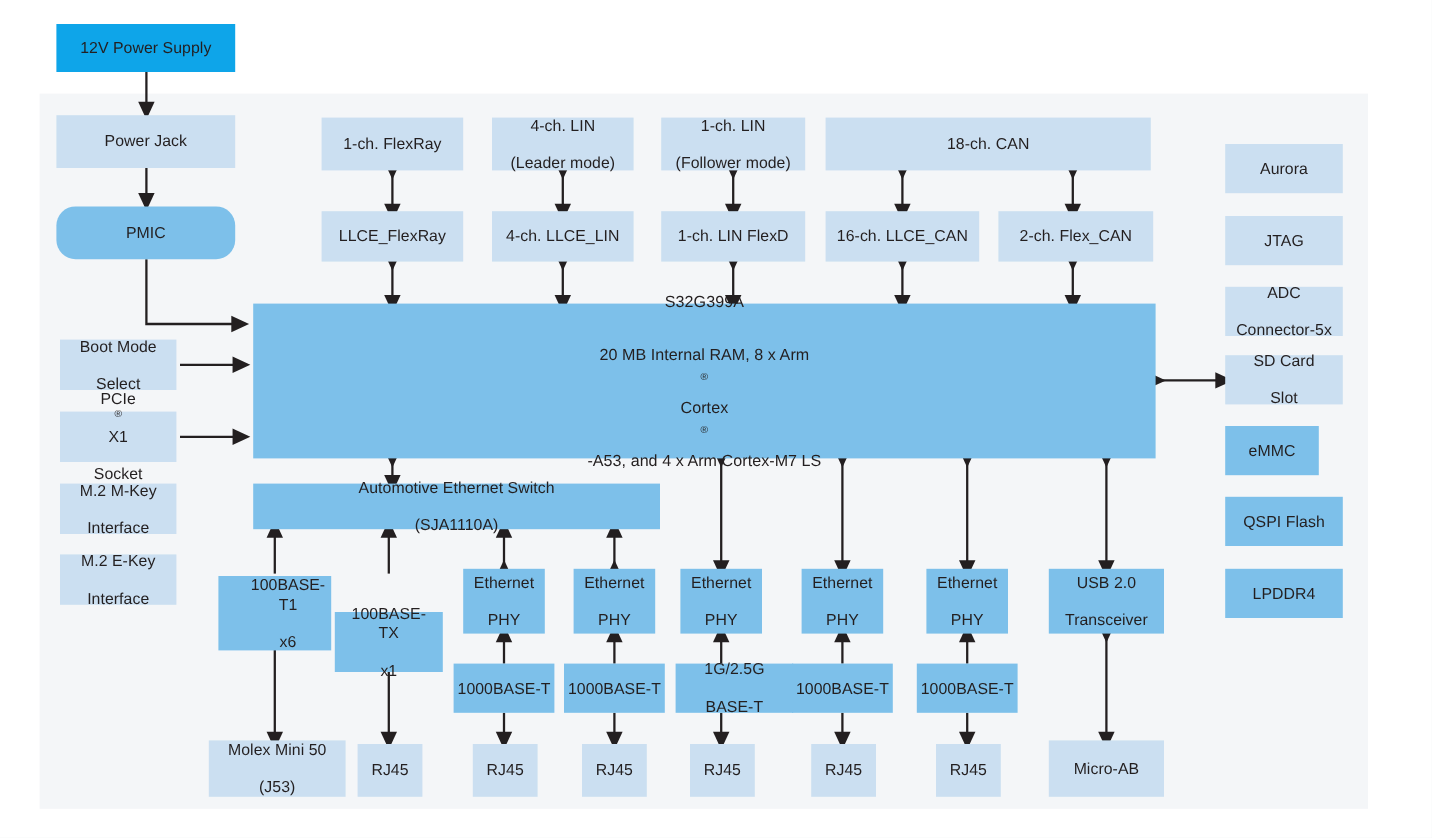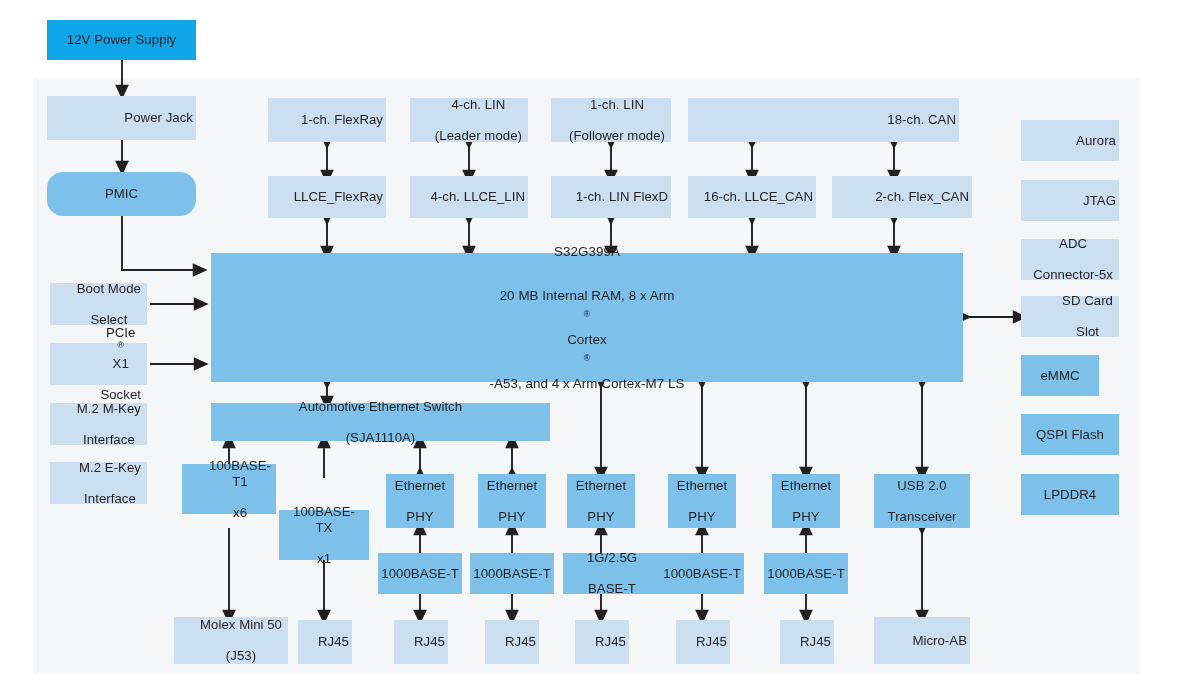--- a/index.html
+++ b/index.html
@@ -18,21 +18,21 @@
   }
   .blk {
     position:absolute;
     display:flex; align-items:center; justify-content:center;
     text-align:center;
     color:#231f20;
     font-size:13.2px;
     line-height:15.5px;
     letter-spacing:0.05px;
   }
-  .blk.light { background:#cbdff1;justify-content:flex-end; }
+  .blk.light { background:#cbdff1; }
   .blk.mid   { background:#7dc0ea; }
   .blk.gray  { background:#0ea5e9; }
   .blk span { display:block; padding:0 3px; }
   svg.wires { position:absolute; left:0; top:0; width:1193px; height:698px; overflow:visible; pointer-events:none; }
   .chipmain { font-size:13.4px; line-height:22px; }
   sup { font-size:8.5px; vertical-align:super; line-height:0; }
 </style>
 </head>
 <body>
 
@@ -163,21 +163,21 @@
   </div>
   <div class="blk light" style="left:410px;top:176px;width:118px;height:42px;">
     <span>4-ch. LLCE_LIN</span>
   </div>
   <div class="blk light" style="left:551px;top:176px;width:120px;height:42px;">
     <span>1-ch. LIN FlexD</span>
   </div>
   <div class="blk light" style="left:688px;top:176px;width:128px;height:42px;">
     <span>16-ch. LLCE_CAN</span>
   </div>
-  <div class="blk light" style="left:832px;top:176px;width:140px;height:42px;">
+  <div class="blk light" style="left:832px;top:176px;width:129px;height:42px;">
     <span>2-ch. Flex_CAN</span>
   </div>
 
   <div class="blk mid chipmain" style="left:211px;top:253px;width:752px;height:129px;">
     <span>
       <span>S32G399A</span><br>
       <span>20 MB Internal RAM, 8 x Arm</span><sup>®</sup><span> Cortex</span><sup>®</sup><span>-A53, and 4 x Arm Cortex-M7 LS</span>
     </span>
   </div>
 
@@ -209,21 +209,21 @@
     <span>LPDDR4</span>
   </div>
 
   <div class="blk mid" style="left:211px;top:403px;width:339px;height:38px;">
     <span>
       <span>Automotive Ethernet Switch</span><br>
       <span>(SJA1110A)</span>
     </span>
   </div>
 
-  <div class="blk mid" style="left:182px;top:464px;width:94px;height:50px;padding-left:22px;">
+  <div class="blk mid" style="left:182px;top:480px;width:94px;height:62px;padding-left:22px;">
     <span>
       <span>100BASE-T1</span><br>
       <span>x6</span>
     </span>
   </div>
   <div class="blk mid" style="left:279px;top:478px;width:90px;height:50px;margin-top:32px;">
     <span>
       <span>100BASE-TX</span><br>
       <span>x1</span>
     </span>

